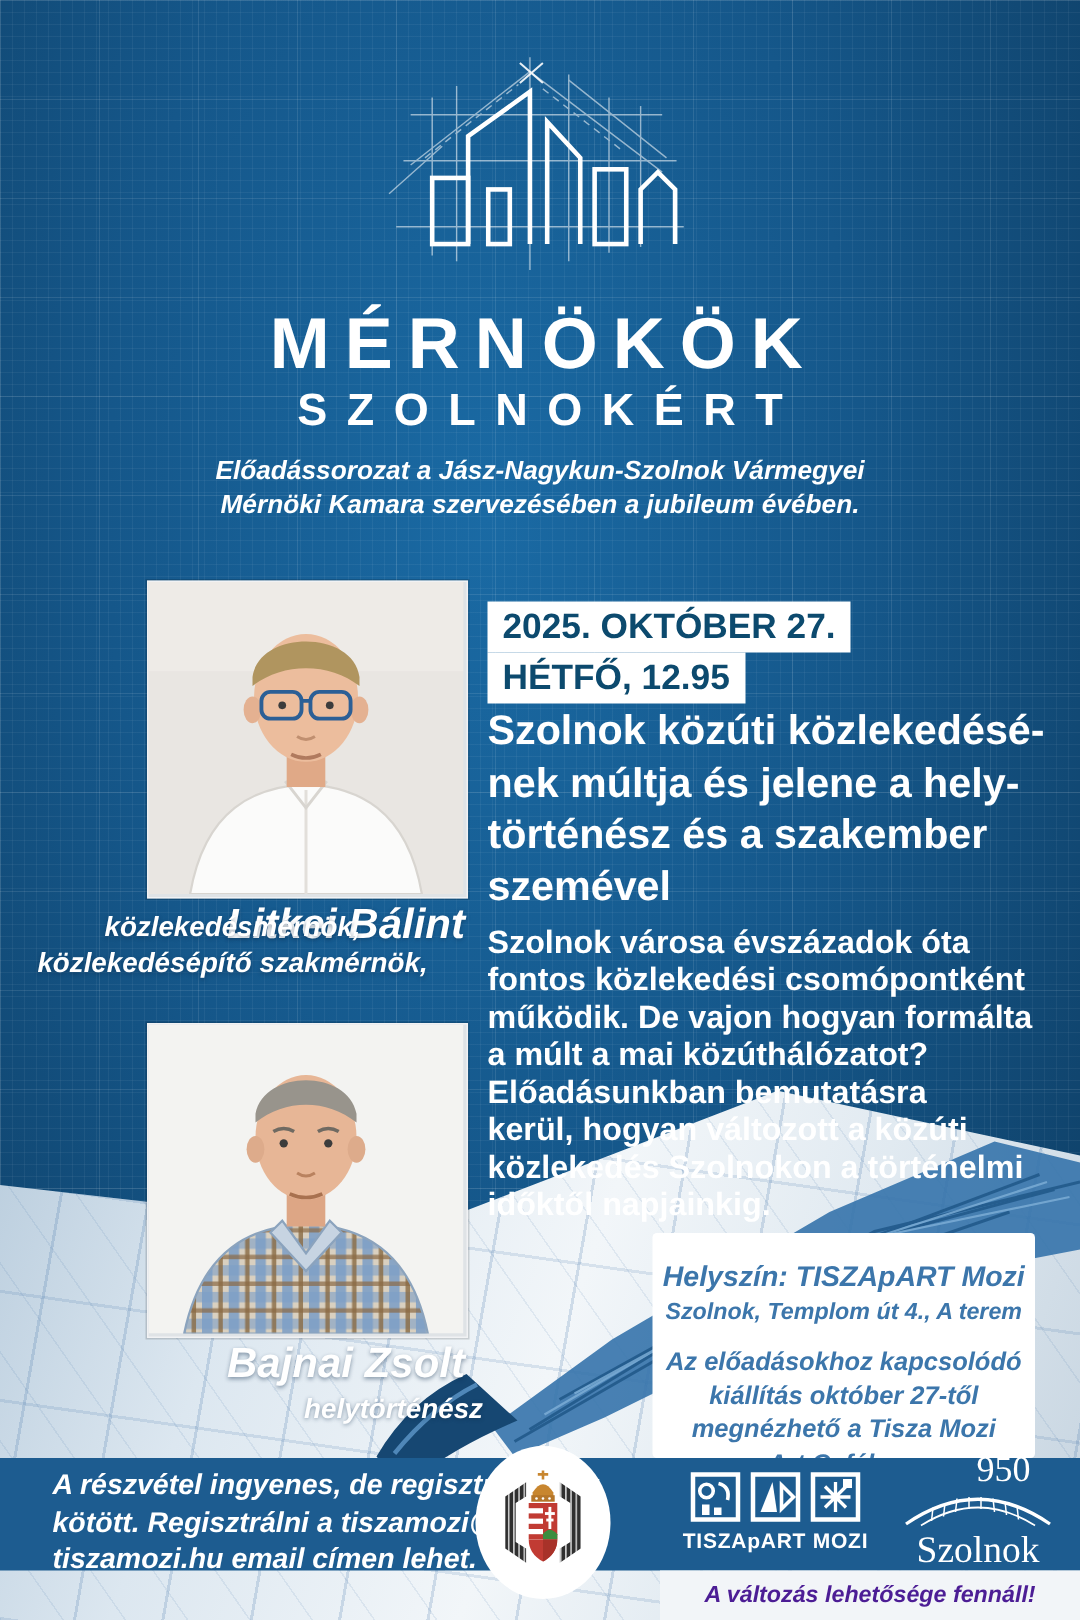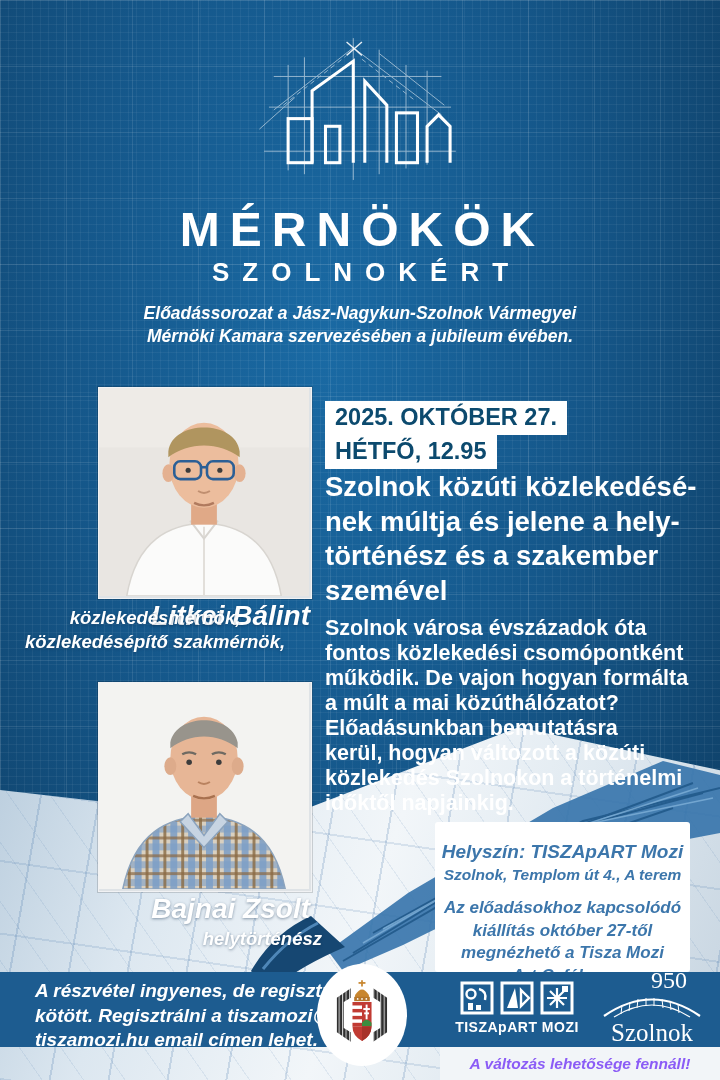--- a/index.html
+++ b/index.html
@@ -23,21 +23,21 @@
       repeating-linear-gradient(55deg, rgba(60,110,165,.10) 0 1px, transparent 1px 34px),
       linear-gradient(110deg,#b7cbdc 0%, #dce7f0 25%, #f2f6f9 52%, #e1eaf1 72%, #c6d4e0 100%);
     clip-path:polygon(0 26%, 38% 34%, 72% 10%, 100% 21%, 100% 100%, 0 100%);
   }
   .brush{left:233px;top:733px;width:487px;height:260px;z-index:2;}
   
   .logo-svg{left:245px;top:30px;width:230px;height:160px;z-index:3;}
   .title1{left:0;top:202px;width:720px;text-align:center;z-index:3;
     font-size:48px;font-weight:800;letter-spacing:10px;padding-left:5px;box-sizing:border-box;}
   .title2{left:0;top:257px;width:720px;text-align:center;z-index:3;
-    font-size:26px;font-weight:700;letter-spacing:13px;padding-left:13px;box-sizing:border-box;}
+    font-size:30px;font-weight:700;letter-spacing:13px;padding-left:13px;box-sizing:border-box;}
   .tagline{left:0;top:302px;width:720px;text-align:center;z-index:3;
     font-size:17.5px;font-style:italic;font-weight:700;line-height:23px;white-space:pre-line;}
   
   .photo-card{width:212px;z-index:3;background:#dfe3e6;border:1px solid rgba(255,255,255,.55);
     box-shadow:0 0 0 1px rgba(0,0,0,.15);}
   .photo1{left:98px;top:387px;height:210px;}
   .photo2{left:98px;top:682px;height:208px;}
   .photo-card svg{display:block;}
   .sp-name{left:0;width:310px;text-align:right;z-index:3;
     font-size:28px;font-style:italic;font-weight:800;text-shadow:0 1px 3px rgba(10,40,70,.45);}
@@ -68,21 +68,21 @@
     display:flex;align-items:center;justify-content:center;}
   .tiszapart{left:447px;top:981px;width:140px;z-index:6;text-align:center;}
   .tiles{display:flex;gap:6px;justify-content:center;}
   .tp-label{margin-top:4px;font-size:14px;font-weight:700;letter-spacing:.5px;}
   .szolnok-logo{left:597px;top:969px;width:110px;z-index:6;text-align:center;
     font-family:"Liberation Serif",serif;}
   .sz-950{font-size:24px;line-height:22px;padding-left:34px;}
   .sz-name{font-size:25px;line-height:24px;margin-top:-2px;}
   .motto-strip{left:440px;top:1047px;width:280px;height:33px;z-index:6;background:#f2f5f8;
     display:flex;align-items:center;justify-content:center;}
-  .motto-strip span{color:#8b5cf6;font-size:15.5px;font-weight:700;font-style:italic;}
+  .motto-strip span{color:#4c1d95;font-size:15.5px;font-weight:700;font-style:italic;}
 </style>
 </head>
 <body>
 
 <div class="poster">
 
   <div class="abs photo-bg"></div>
 
   <svg class="abs brush" viewBox="0 0 487 260">
     <polygon points="95,218 175,160 320,75 430,28 487,42 487,100 340,128 170,212 110,238" fill="#3573ab" opacity="0.9"></polygon>

